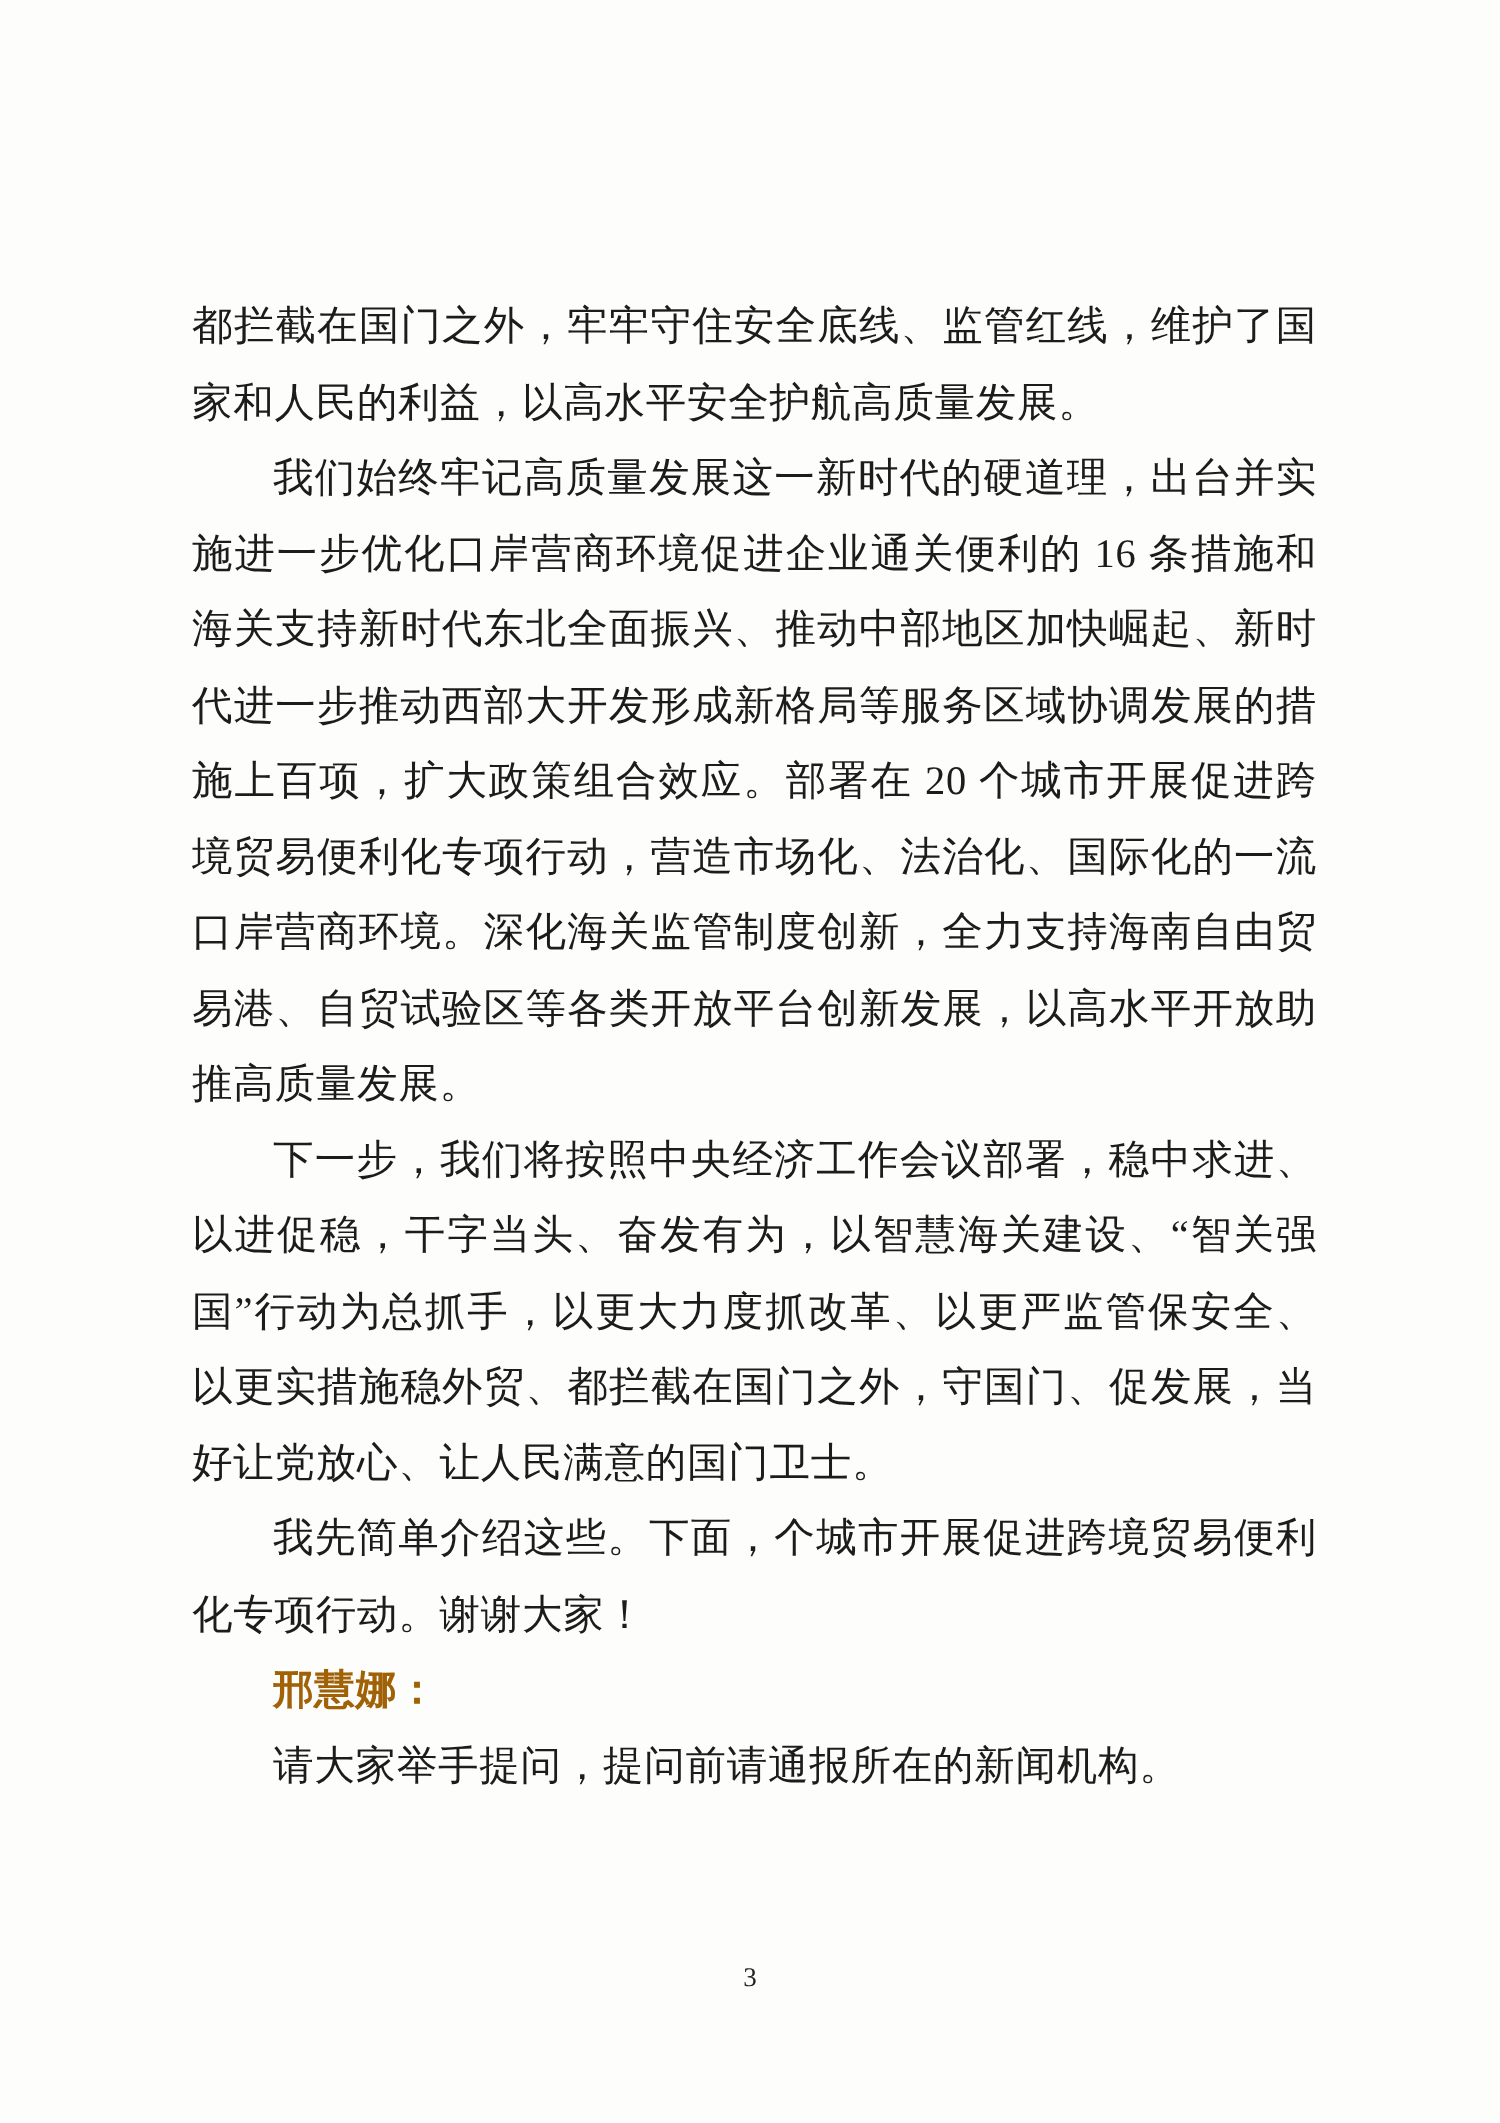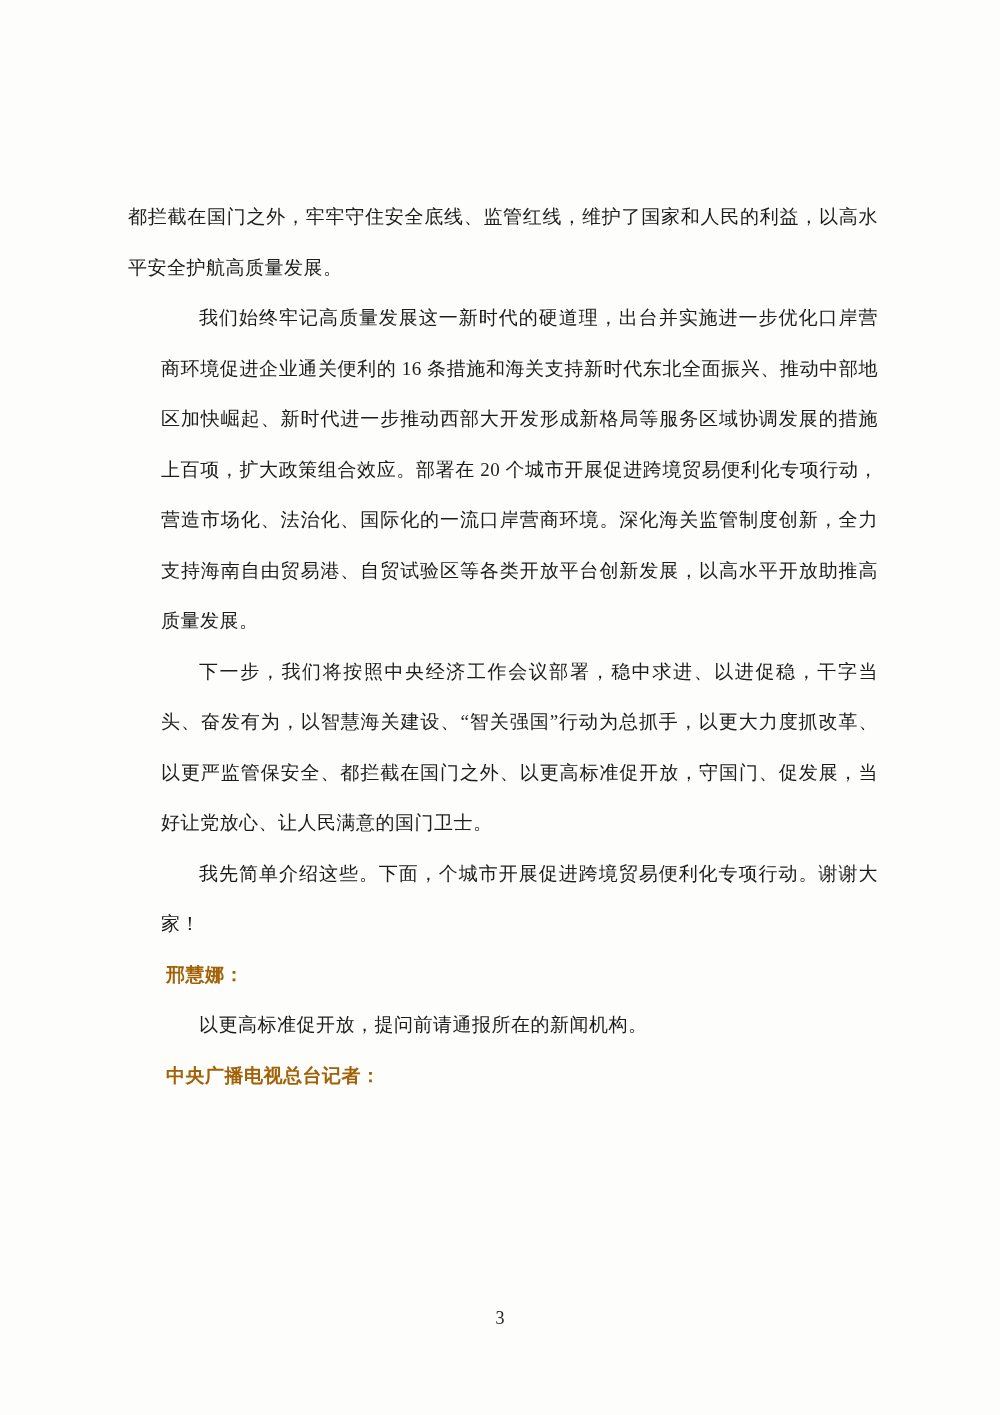--- a/index.html
+++ b/index.html
@@ -19,29 +19,28 @@
   .content {
     position: absolute;
     left: 128px;
     top: 192px;
     width: 750px;
     color: #1c1c1c;
   }
   .content p {
     margin: 0;
     padding: 0;
-    font-size: 19px;
+    font-size: 27px;
     line-height: 50.5px;
     text-align: justify;
     text-align-last: left;
     letter-spacing: 0.5px;
   }
   .content p.indent {
     text-indent: 2em;
-    margin-left: 33px;
   }
   .content p.speaker {
     text-indent: 2em;
     font-family: "Liberation Sans", "DejaVu Sans", sans-serif;
     font-weight: 700;
     color: #a16207;
   }
   .page-number {
     position: absolute;
     left: 0;
@@ -54,20 +53,19 @@
     font-family: "Liberation Serif", "DejaVu Serif", serif;
   }
 </style>
 </head>
 <body>
 
 <div class="page">
   <div class="content">
     <p>都拦截在国门之外，牢牢守住安全底线、监管红线，维护了国家和人民的利益，以高水平安全护航高质量发展。</p>
     <p class="indent">我们始终牢记高质量发展这一新时代的硬道理，出台并实施进一步优化口岸营商环境促进企业通关便利的 16 条措施和海关支持新时代东北全面振兴、推动中部地区加快崛起、新时代进一步推动西部大开发形成新格局等服务区域协调发展的措施上百项，扩大政策组合效应。部署在 20 个城市开展促进跨境贸易便利化专项行动，营造市场化、法治化、国际化的一流口岸营商环境。深化海关监管制度创新，全力支持海南自由贸易港、自贸试验区等各类开放平台创新发展，以高水平开放助推高质量发展。</p>
-    <p class="indent">下一步，我们将按照中央经济工作会议部署，稳中求进、以进促稳，干字当头、奋发有为，以智慧海关建设、“智关强国”行动为总抓手，以更大力度抓改革、以更严监管保安全、都拦截在国门之外、以更高标准促开放，守国门、促发展，当好让党放心、让人民满意的国门卫士。</p>
+    <p class="indent">下一步，我们将按照中央经济工作会议部署，稳中求进、以进促稳，干字当头、奋发有为，以智慧海关建设、“智关强国”行动为总抓手，以更大力度抓改革、以更严监管保安全、以更实措施稳外贸、都拦截在国门之外，守国门、促发展，当好让党放心、让人民满意的国门卫士。</p>
     <p class="indent">我先简单介绍这些。下面，个城市开展促进跨境贸易便利化专项行动。谢谢大家！</p>
     <p class="speaker">邢慧娜：</p>
-    <p class="indent">以更高标准促开放，提问前请通报所在的新闻机构。</p>
-    <p class="speaker">中央广播电视总台记者：</p>
+    <p class="indent">请大家举手提问，提问前请通报所在的新闻机构。</p>
   </div>
   <div class="page-number">3</div>
 </div>
 
 </body></html>

